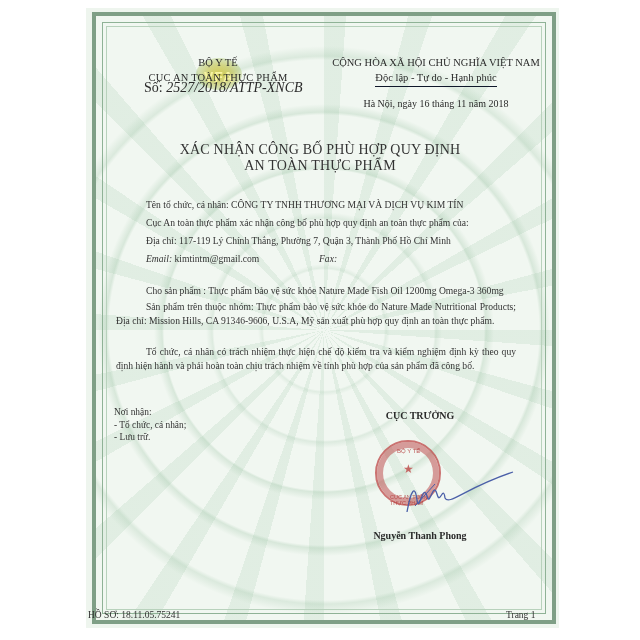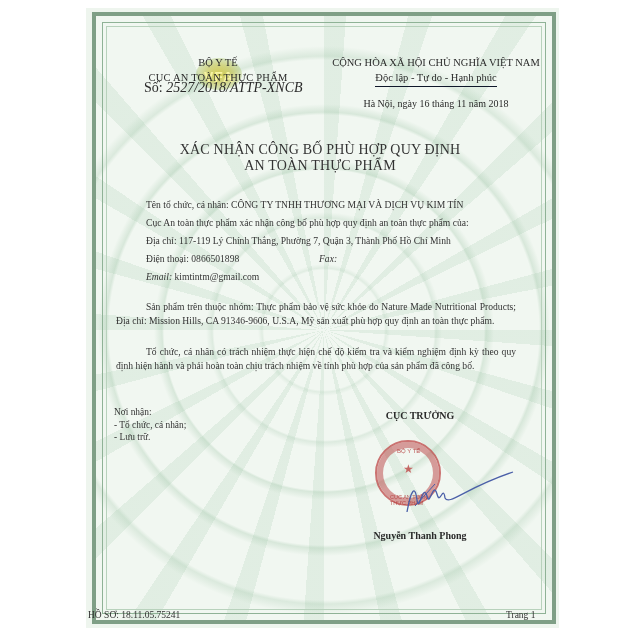--- a/index.html
+++ b/index.html
@@ -102,28 +102,30 @@
 
   <div class="title">
     <div>XÁC NHẬN CÔNG BỐ PHÙ HỢP QUY ĐỊNH</div>
     <div>AN TOÀN THỰC PHẨM</div>
   </div>
 
   <div class="body">
     <div class="line">Tên tổ chức, cá nhân: CÔNG TY TNHH THƯƠNG MẠI VÀ DỊCH VỤ KIM TÍN</div>
     <div class="line">Cục An toàn thực phẩm xác nhận công bố phù hợp quy định an toàn thực phẩm của:</div>
     <div class="line">Địa chỉ: 117-119 Lý Chính Thắng, Phường 7, Quận 3, Thành Phố Hồ Chí Minh</div>
-    <div class="line">Điện thoại: 0866501898</div>
     <div class="fax">Fax:</div>
     <div class="line em">
       <i>Email:</i>
       <span>kimtintm@gmail.com</span>
     </div>
   </div>
 
+  <div class="para" style="top:284px;">
+    <div class="first">Cho sản phẩm : Thực phẩm bảo vệ sức khỏe Nature Made Fish Oil 1200mg Omega-3 360mg</div>
+  </div>
   <div class="para" style="top:300px;">
     <div class="first">Sản phẩm trên thuộc nhóm: Thực phẩm bảo vệ sức khỏe do Nature Made Nutritional Products; Địa chỉ: Mission Hills, CA 91346-9606, U.S.A, Mỹ sản xuất phù hợp quy định an toàn thực phẩm.</div>
   </div>
   <div class="para" style="top:345px;">
     <div class="first">Tổ chức, cá nhân có trách nhiệm thực hiện chế độ kiểm tra và kiểm nghiệm định kỳ theo quy định hiện hành và phải hoàn toàn chịu trách nhiệm về tính phù hợp của sản phẩm đã công bố.</div>
   </div>
 
   <div class="recv">
     <div>Nơi nhận:</div>
     <div>- Tổ chức, cá nhân;</div>

